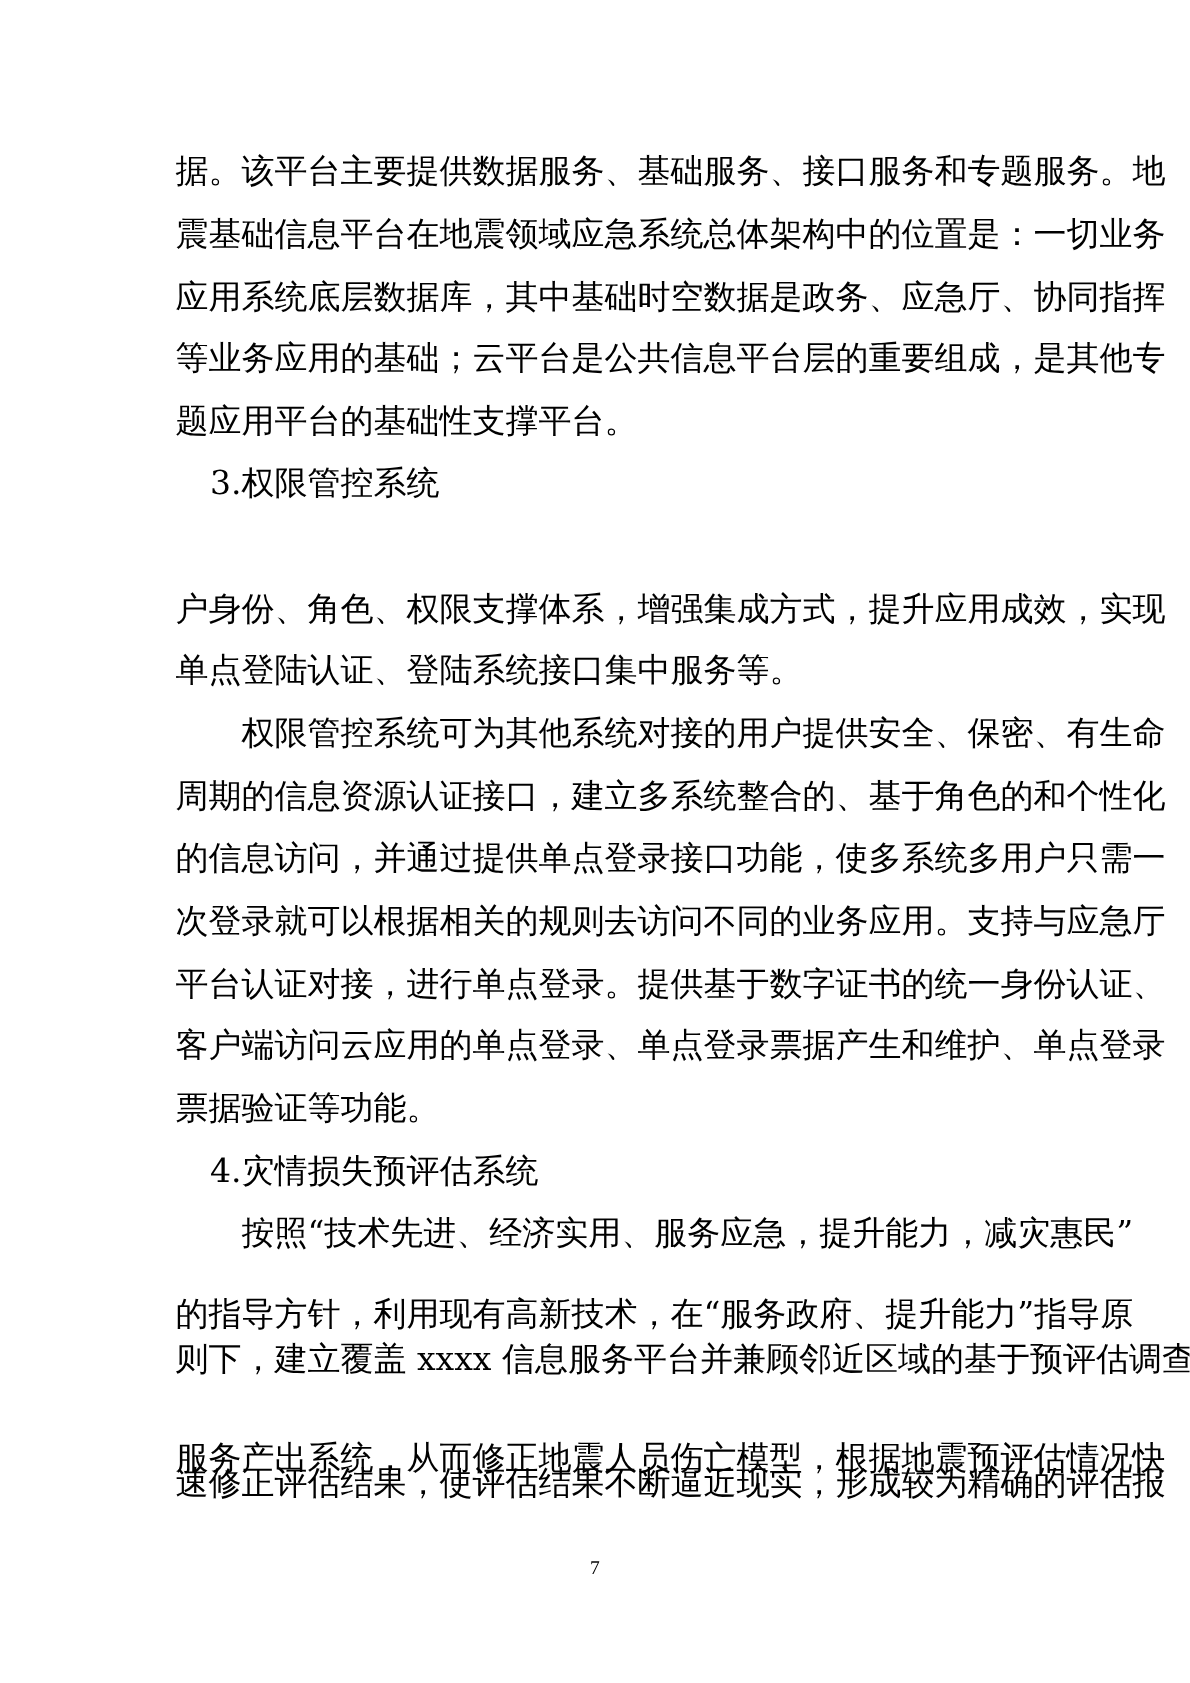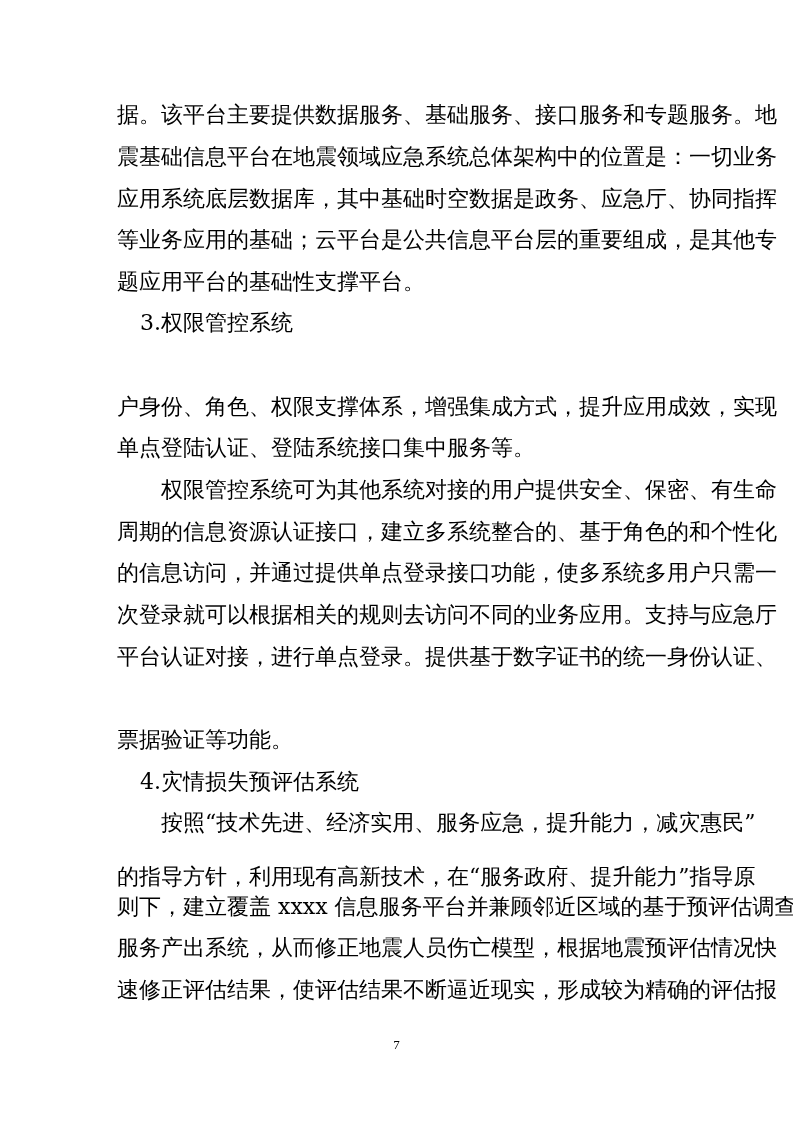--- a/index.html
+++ b/index.html
@@ -29,24 +29,25 @@
   <div class="line indent1 last" style="top:310px">3.权限管控系统</div>
 
   <div class="line last" style="top:435px">单点登陆认证、登陆系统接口集中服务等。</div>
   <div class="line" style="top:394px">户身份、角色、权限支撑体系，增强集成方式，提升应用成效，实现</div>
 
   <div class="line indent2" style="top:477px">权限管控系统可为其他系统对接的用户提供安全、保密、有生命</div>
   <div class="line" style="top:519px">周期的信息资源认证接口，建立多系统整合的、基于角色的和个性化</div>
   <div class="line" style="top:560px">的信息访问，并通过提供单点登录接口功能，使多系统多用户只需一</div>
   <div class="line" style="top:602px">次登录就可以根据相关的规则去访问不同的业务应用。支持与应急厅</div>
   <div class="line" style="top:644px">平台认证对接，进行单点登录。提供基于数字证书的统一身份认证、</div>
+  <div class="line" style="top:685px">客户端访问云应用的单点登录、单点登录票据产生和维护、单点登录</div>
   <div class="line last" style="top:727px">票据验证等功能。</div>
 
   <div class="line indent1 last" style="top:769px">4.灾情损失预评估系统</div>
 
   <div class="line indent2" style="top:810px">按照“技术先进、经济实用、服务应急，提升能力，减灾惠民”</div>
   <div class="line" style="top:864px">的指导方针，利用现有高新技术，在“服务政府、提升能力”指导原</div>
   <div class="line" style="top:894px">则下，建立覆盖 xxxx 信息服务平台并兼顾邻近区域的基于预评估调查</div>
-  <div class="line" style="top:935px">服务产出系统，从而修正地震人员伤亡模型，根据地震预评估情况快</div>
+  <div class="line" style="top:960px">服务产出系统，从而修正地震人员伤亡模型，根据地震预评估情况快</div>
   <div class="line" style="top:977px">速修正评估结果，使评估结果不断逼近现实，形成较为精确的评估报</div>
 
   <div class="pagenum">7</div>
 </div>
 
 </body></html>

